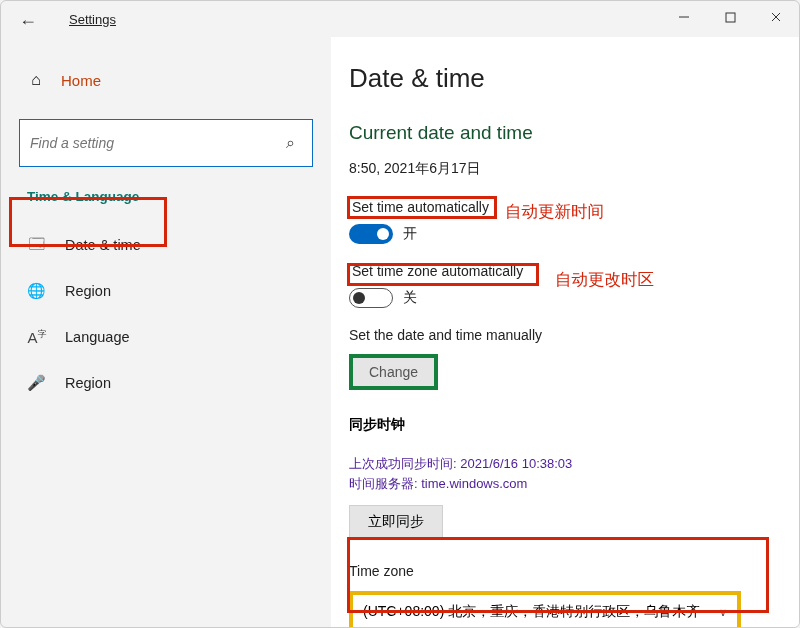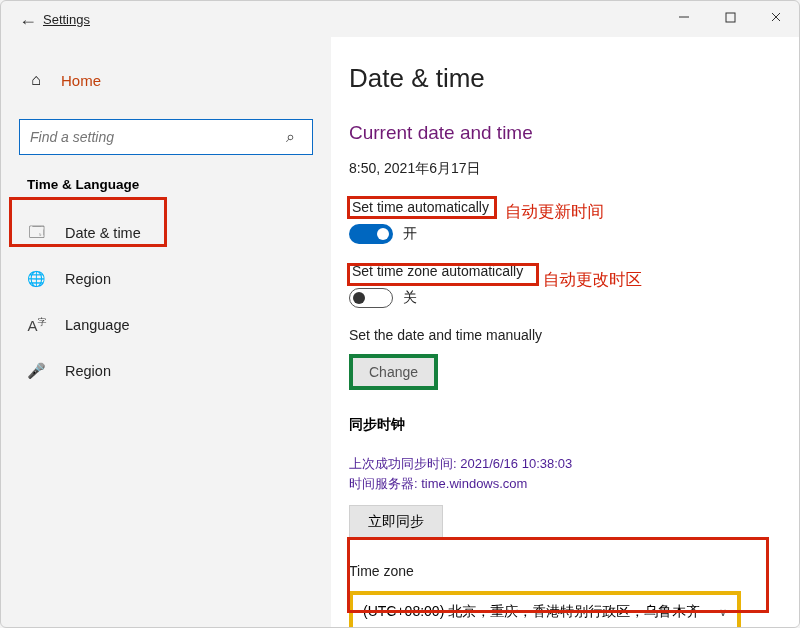--- a/index.html
+++ b/index.html
@@ -1,46 +1,46 @@
 <!DOCTYPE html>
 <html><head>
   <meta charset="utf-8">
   <style>
     * { margin: 0; padding: 0; box-sizing: border-box; font-family: "Segoe UI", Arial, sans-serif; }
     body { width: 800px; height: 628px; background: #f3f3f3; overflow: hidden; border: 1px solid #ccc; border-radius: 6px; position: relative; }
 
     
     .titlebar { display: flex; align-items: center; height: 36px; padding-left: 18px; }
     .titlebar .back { width: 24px; font-size: 18px; color: #333; }
-    .titlebar .title { font-size: 13px; color: #222; text-decoration: underline; }
+    .titlebar .title { margin-left: 26px; font-size: 13px; color: #222; text-decoration: underline; }
     .win-controls { position: absolute; top: 0; right: 0; display: flex; }
     .win-btn { width: 46px; height: 32px; display: flex; align-items: center; justify-content: center; font-size: 12px; color: #333; }
     .win-btn svg { stroke: #333; }
 
     .content { display: flex; height: calc(100% - 36px); }
 
     
     .sidebar { width: 330px; padding: 0 18px 0 18px; }
     .home-row { display: flex; align-items: center; height: 42px; margin-top: 22px; gap: 16px; padding-left: 8px; }
     .home-row .icon { width: 18px; text-align:center; }
     .home-row .label { font-size: 15px; color: #c2410c; }
-    .search-wrap { margin-top: 18px; border: 1.5px solid #0a6bc6; height: 36px; display: flex; align-items: center; padding: 0 10px; background: #fff; }
+    .search-wrap { margin-top: 18px; border: 1.5px solid #0a6bc6; height: 48px; display: flex; align-items: center; padding: 0 10px; background: #fff; }
     .search-wrap input { flex: 1; border: none; outline: none; font-size: 14px; font-style: italic; color: #999; background: transparent; }
     .search-wrap .sicon { width: 16px; color: #444; }
-    .group-title { font-size: 13.5px; font-weight: 600; color: #000000; margin: 22px 0 18px 8px; }
+    .group-title { font-size: 13.5px; font-weight: 600; color: #0f766e; margin: 22px 0 18px 8px; }
     .nav { }
     .nav-item { display: flex; align-items: center; height: 46px; gap: 18px; padding-left: 8px; font-size: 14.5px; color: #222; }
     .nav-item .nicon { width: 20px; text-align:center; font-size: 15px; color: #444; }
     .nav-item.selected { position: relative; }
     .highlight-box { position: absolute; border: 3px solid #d4240a; pointer-events: none; }
 
     
     .main { flex: 1; background: #fff; padding: 26px 22px 0 18px; position: relative; overflow:hidden; }
     .page-title { font-size: 26px; font-weight: 350; color: #222; margin-bottom: 28px; }
-    .section-title { font-size: 19px; font-weight: 350; color: #701a75; margin-bottom: 16px; }
+    .section-title { font-size: 19px; font-weight: 350; color: #14532d; margin-bottom: 16px; }
     .datetime-text { font-size: 14px; color: #222; margin-bottom: 20px; }
     .setting-label { font-size: 14px; color: #222; display: inline-block; padding: 1px 3px; }
     .toggle-row { display: flex; align-items: center; gap: 10px; margin: 8px 0 18px 0; }
     .toggle { width: 44px; height: 20px; border-radius: 10px; position: relative; }
     .toggle.on { background: #0067c0; }
     .toggle.off { background: #fff; border: 1px solid #555; }
     .toggle .knob { position: absolute; width: 12px; height: 12px; border-radius: 50%; top: 50%; transform: translateY(-50%); }
     .toggle.on .knob { right: 4px; background: #fff; }
     .toggle.off .knob { left: 3px; background: #333; }
     .toggle-state { font-size: 14px; color: #222; }
@@ -144,20 +144,20 @@
     <div class="tz-section">
       <div class="tz-label">Time zone</div>
       <div class="tz-select">
         <span>(UTC+08:00) 北京，重庆，香港特别行政区，乌鲁木齐</span>
         <span class="chev">∨</span>
       </div>
     </div>
 
     
     <span class="annotation" style="top:164px; left:174px;">自动更新时间</span>
-    <span class="annotation" style="top:232px; left:212px;text-align:center;">自动更改时区</span>
+    <span class="annotation" style="top:232px; left:224px;text-align:center;">自动更改时区</span>
   </div>
 </div>
 
 <div class="highlight-box" style="left:8px; top:196px; width:158px; height:50px;"></div>
 <div class="highlight-box" style="left:346px; top:195px; width:150px; height:23px;"></div>
 <div class="highlight-box" style="left:346px; top:262px; width:192px; height:23px;"></div>
 <div class="highlight-box" style="left:346px; top:536px; width:422px; height:76px;"></div>
 
 </body></html>

